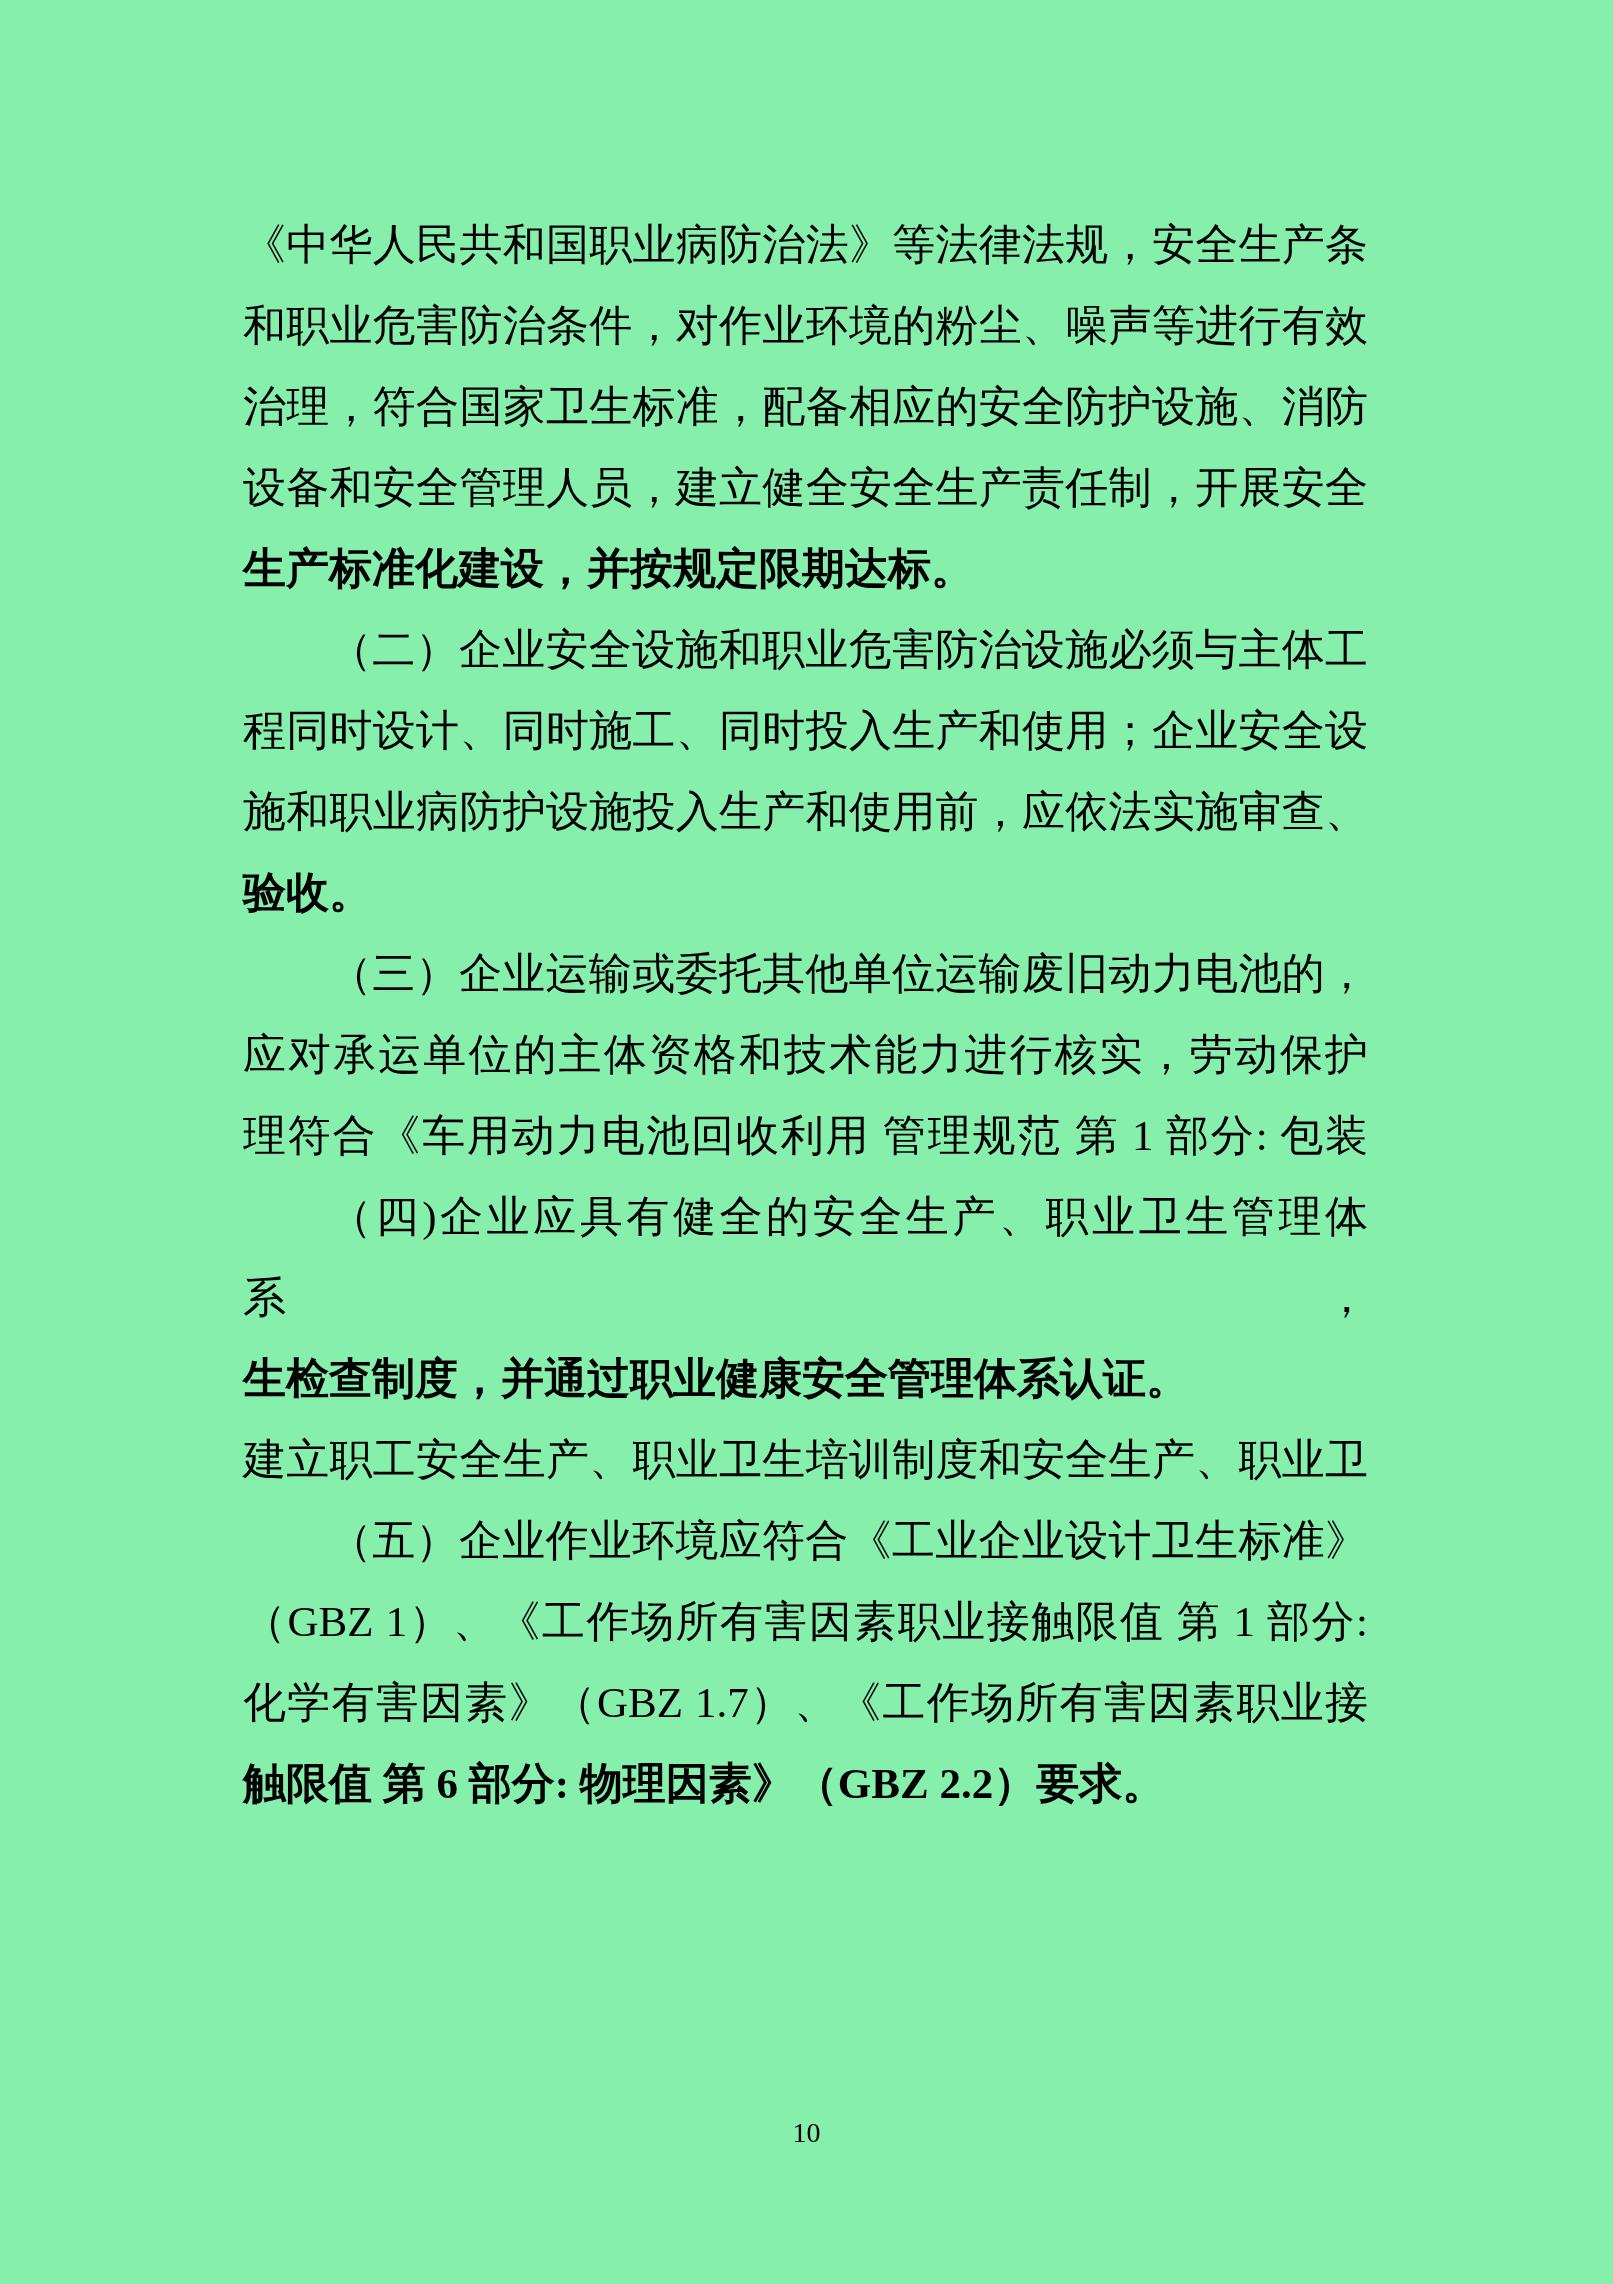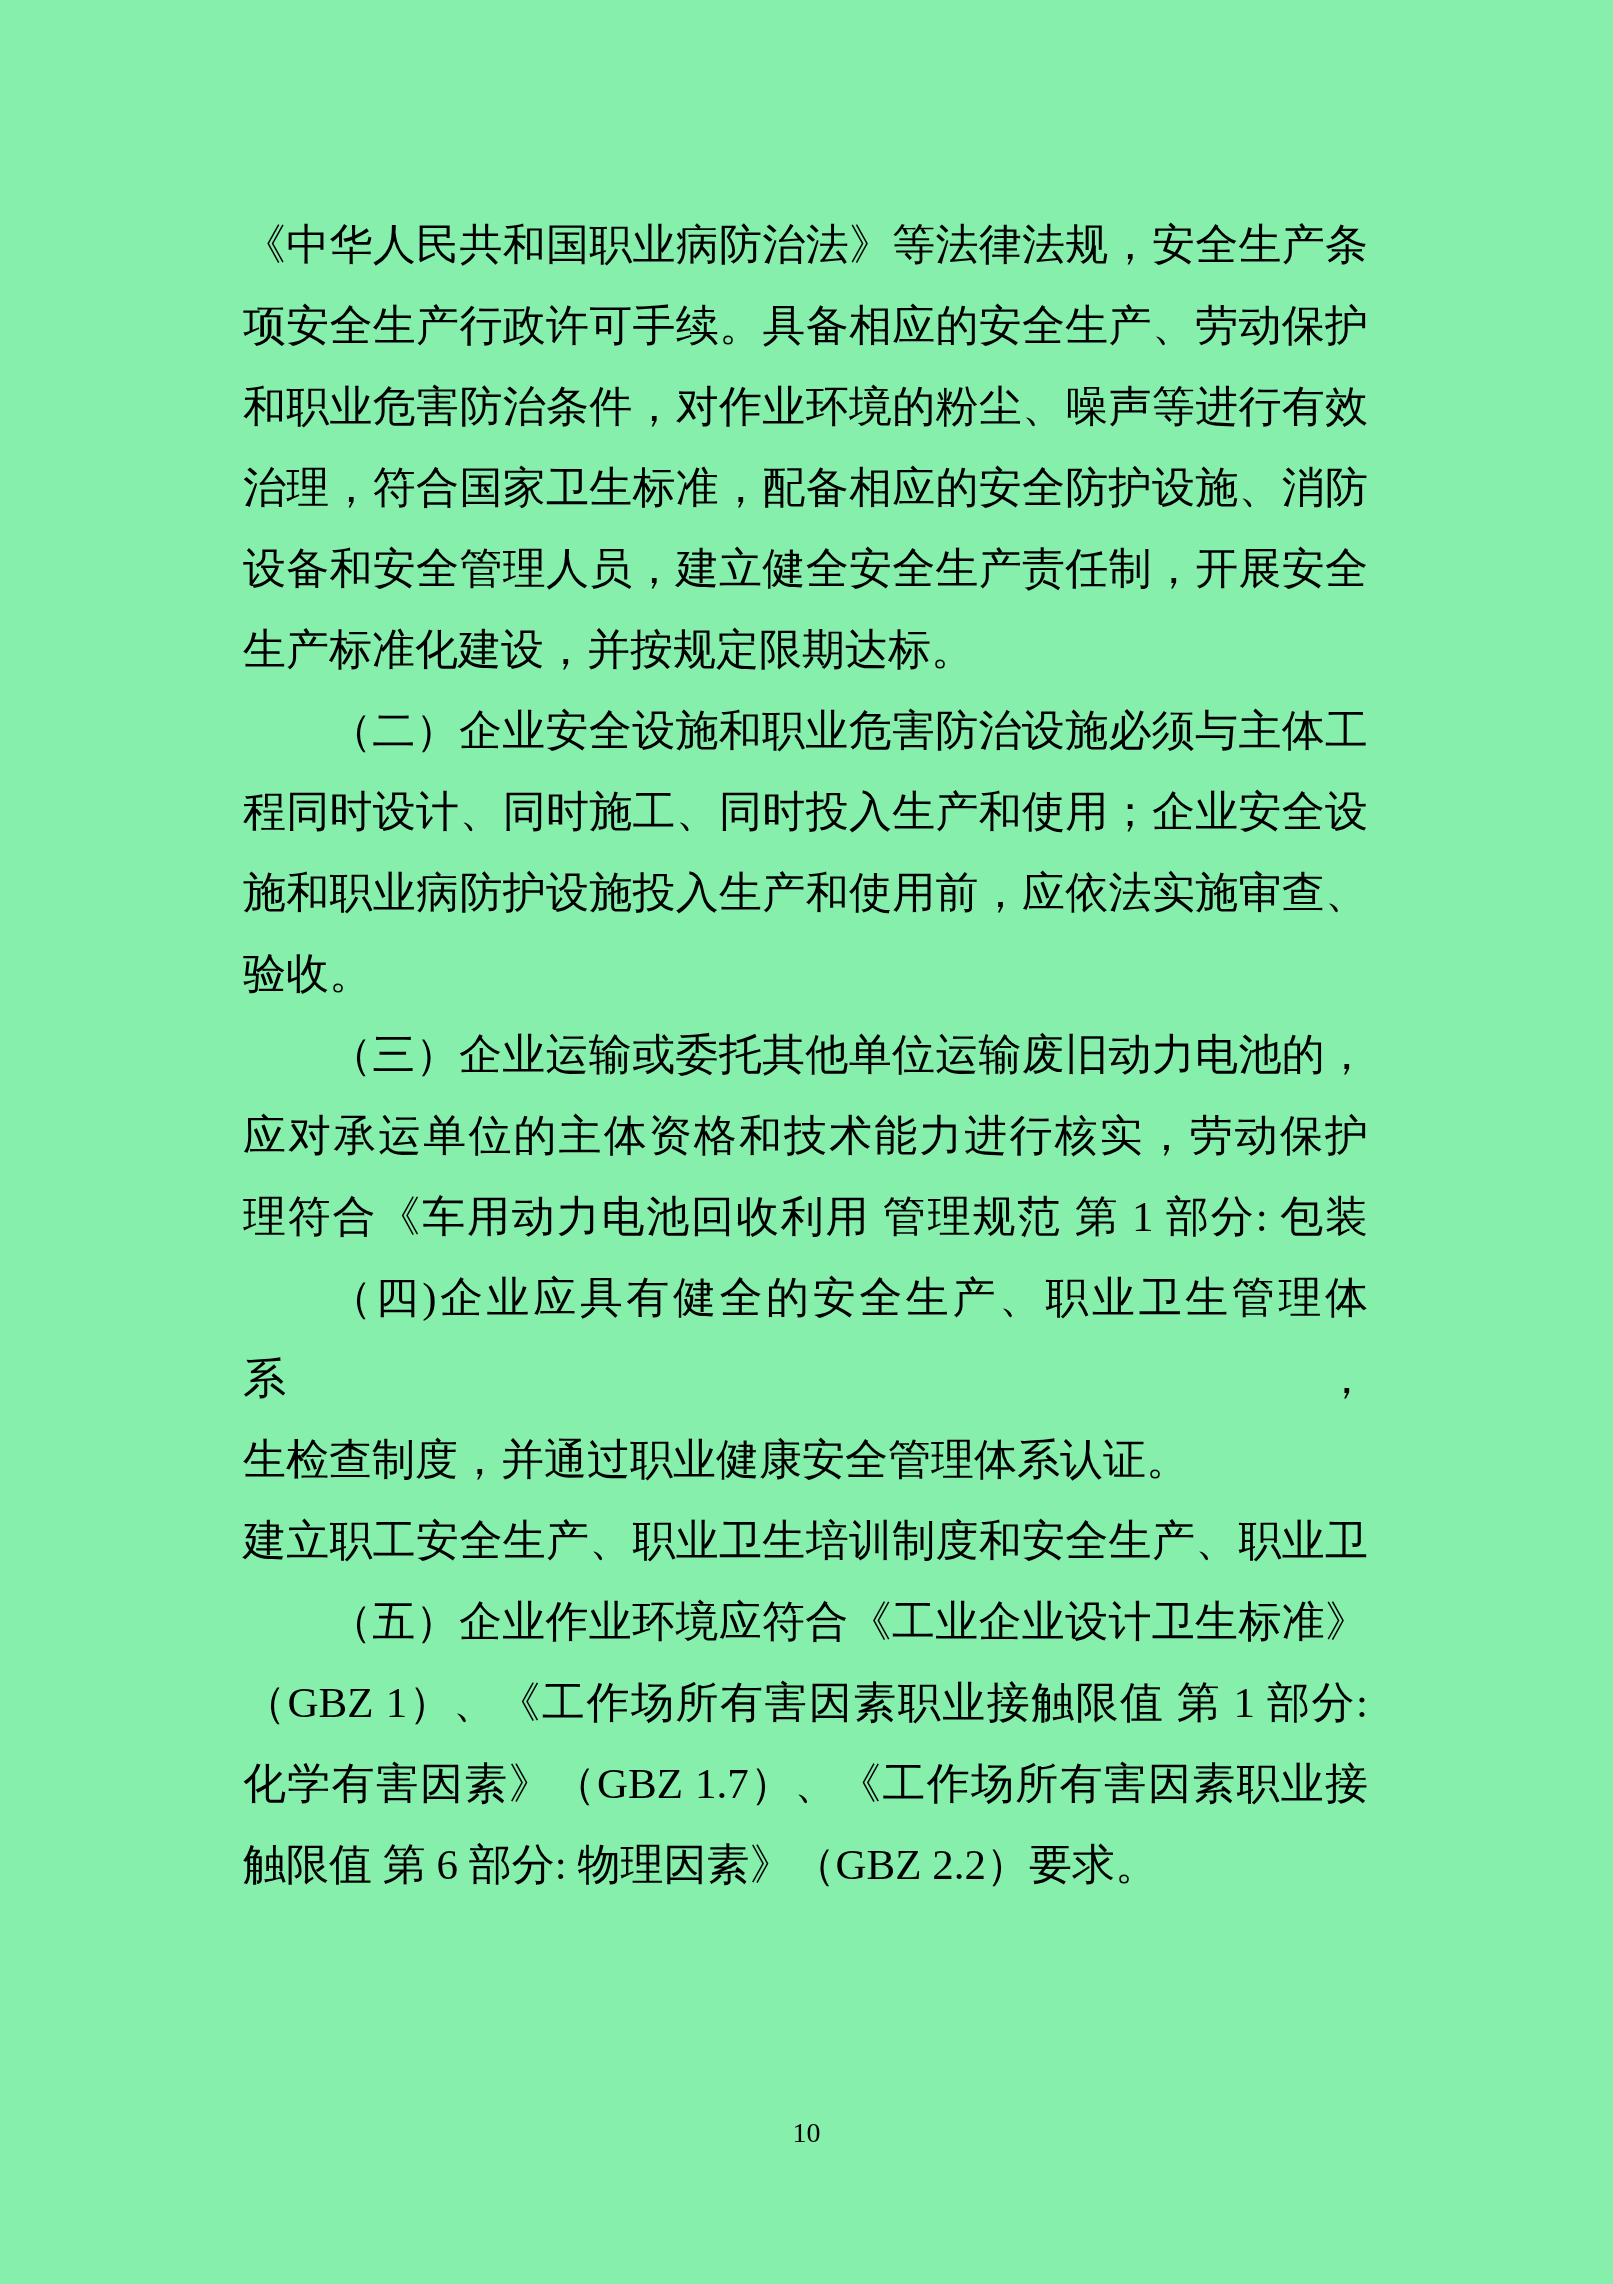--- a/index.html
+++ b/index.html
@@ -38,20 +38,21 @@
   .line {
     width: 100%;
     text-align: justify;
     text-align-last: justify;
     white-space: normal;
     word-break: break-all;
   }
   .line.end {
     text-align: left;
     text-align-last: left;
+    font-weight: bold;
   }
   .line.indent {
     text-indent: 86px;
   }
   .pagenum {
     position: absolute;
     left: 0;
     top: 2109px;
     width: 1613px;
     text-align: center;
@@ -59,21 +60,20 @@
     line-height: 47px;
     color: #000000;
   }
 </style>
 </head>
 <body>
 
 <div class="page">
   <div class="content">
     <div class="line">《中华人民共和国职业病防治法》等法律法规，安全生产条</div>
-    <div class="line">项安全生产行政许可手续。具备相应的安全生产、劳动保护</div>
     <div class="line">和职业危害防治条件，对作业环境的粉尘、噪声等进行有效</div>
     <div class="line">治理，符合国家卫生标准，配备相应的安全防护设施、消防</div>
     <div class="line">设备和安全管理人员，建立健全安全生产责任制，开展安全</div>
     <div class="line end">生产标准化建设，并按规定限期达标。</div>
     <div class="line indent">（二）企业安全设施和职业危害防治设施必须与主体工</div>
     <div class="line">程同时设计、同时施工、同时投入生产和使用；企业安全设</div>
     <div class="line">施和职业病防护设施投入生产和使用前，应依法实施审查、</div>
     <div class="line end">验收。</div>
     <div class="line indent">（三）企业运输或委托其他单位运输废旧动力电池的，</div>
     <div class="line">应对承运单位的主体资格和技术能力进行核实，劳动保护</div>

